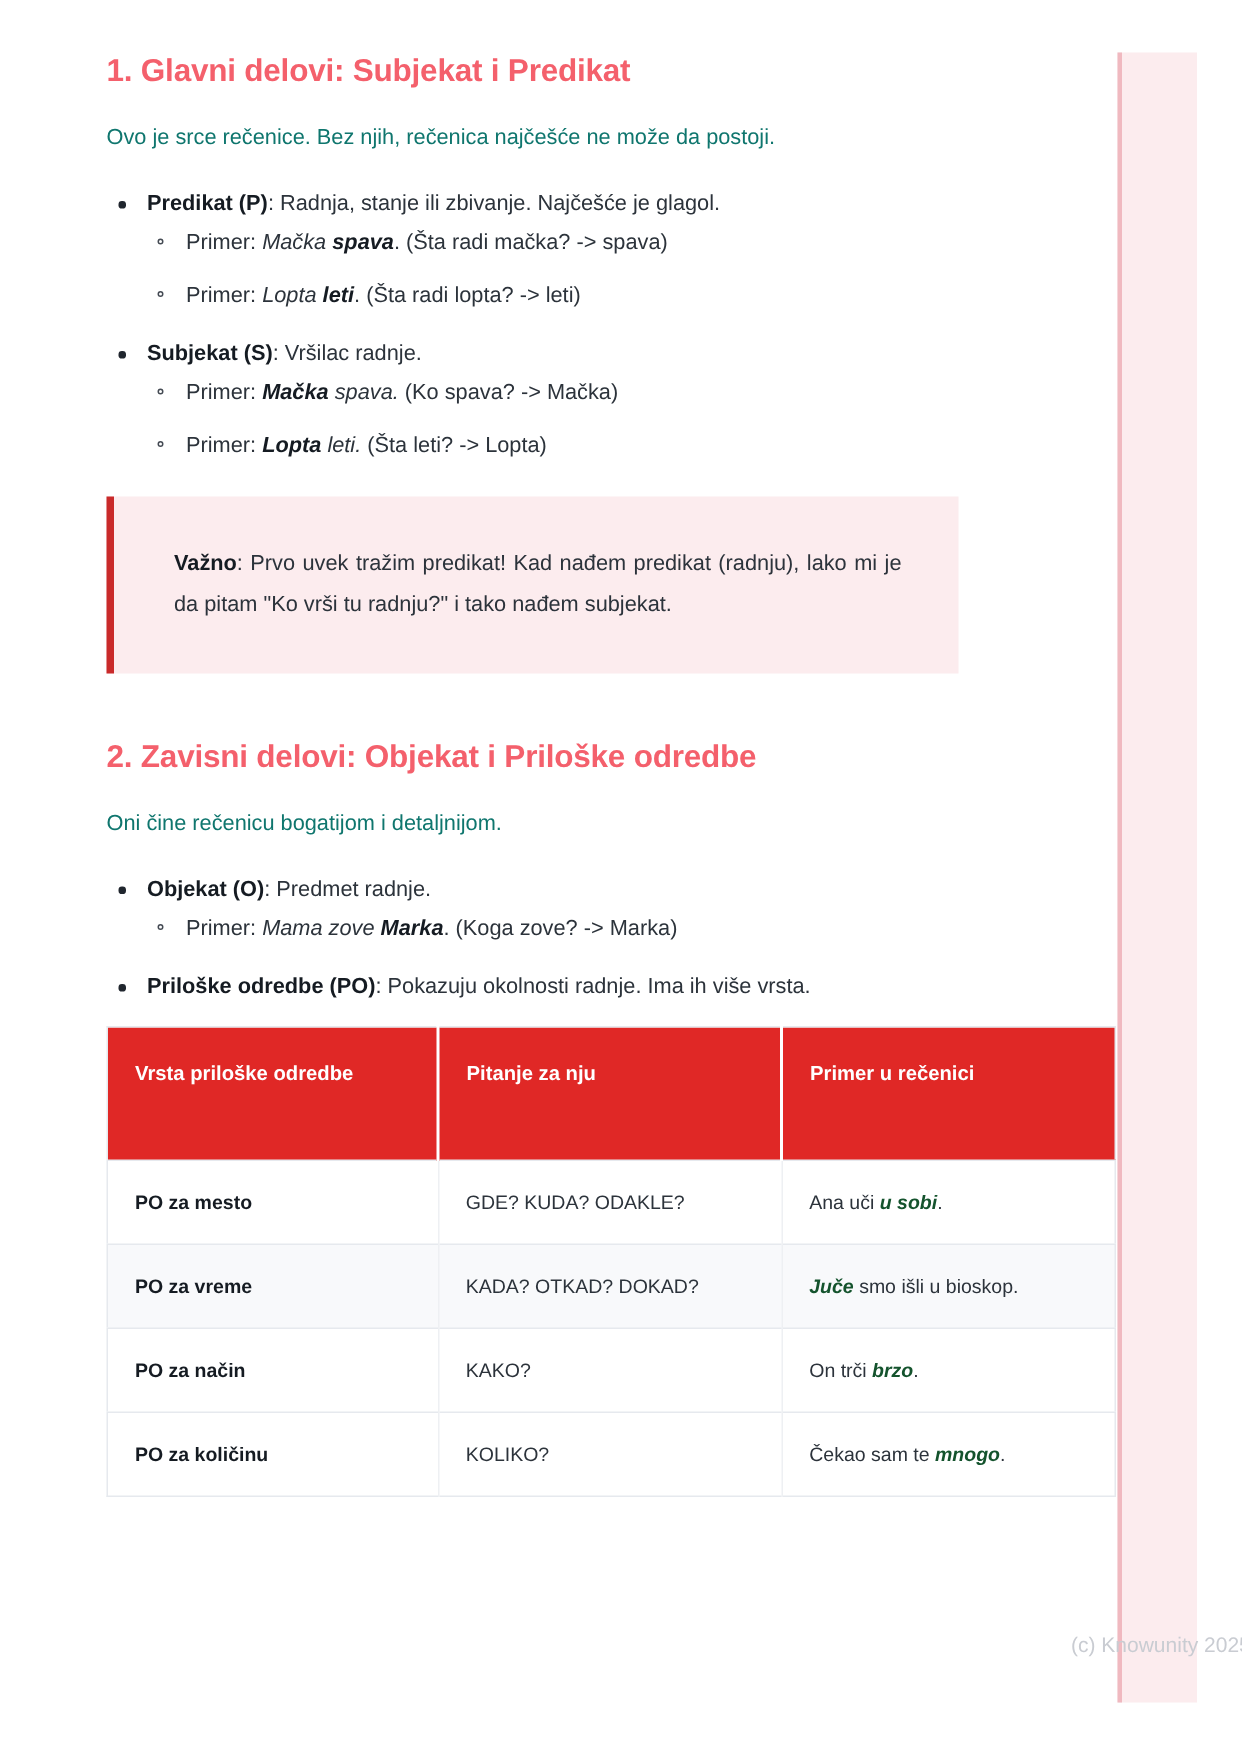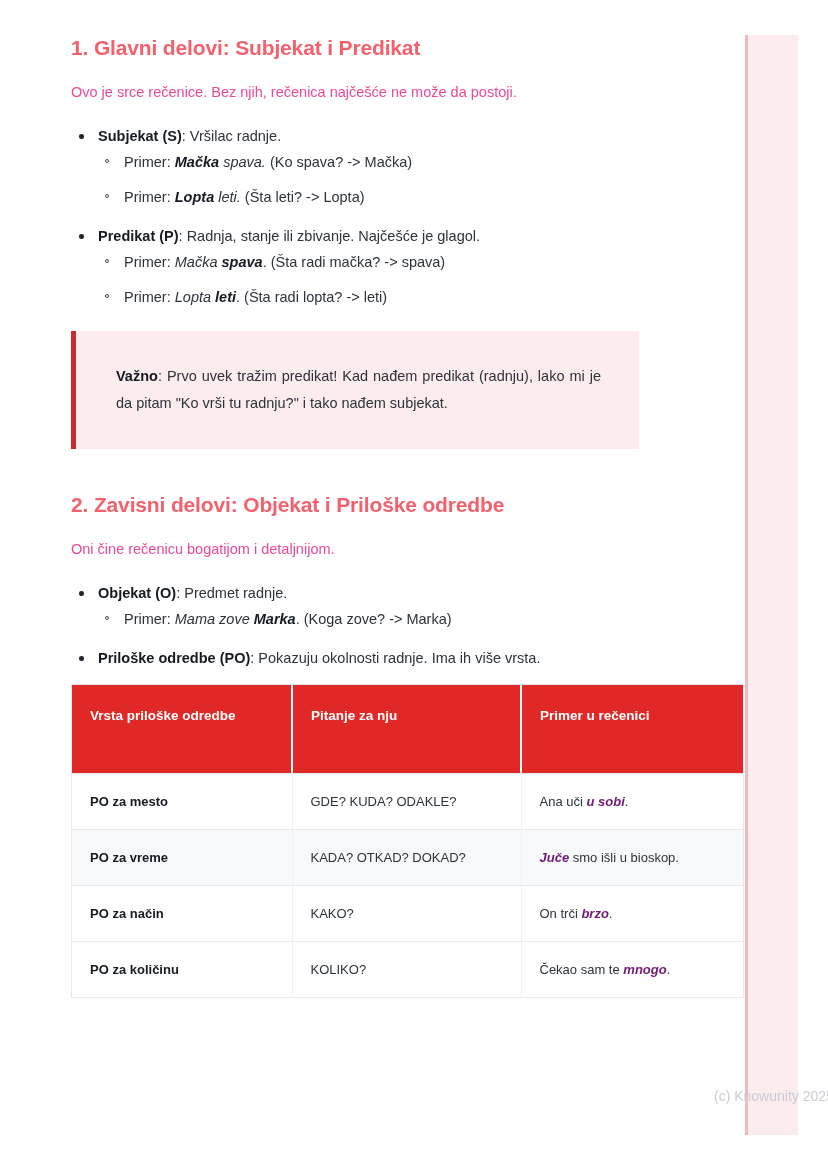--- a/index.html
+++ b/index.html
@@ -47,21 +47,21 @@
     margin: 0 0 20px 0;
     letter-spacing: -0.15px;
   }
   .section-2 h2.section-heading {
   }
 
   p.lead {
     font-size: 14.5px;
     line-height: 21px;
     margin: 0 0 23px 0;
-    color: #ec4899;
+    color: #0f766e;
   }
 
   ul.lvl1 {
     list-style: none;
     margin: 0;
     padding: 0;
   }
   ul.lvl1 > li.main-item {
     position: relative;
     padding-left: 27px;
@@ -163,21 +163,21 @@
     color: #2c333b;
     padding: 16px 17px 16px 18px;
     vertical-align: middle;
     border-top: 1px solid #e6e9ee;
     border-right: 1px solid #eef0f3;
     background: #ffffff;
   }
   table.po-table td:last-child { border-right: none; }
   table.po-table tr.alt td { background: #f8f9fb; }
   table.po-table td.kind { font-weight: bold; color: #151b22; }
-  table.po-table td b { font-weight: bold; font-style: italic; color: #701a75; }
+  table.po-table td b { font-weight: bold; font-style: italic; color: #14532d; }
 
   .footer-mark {
     position: absolute;
     left: 714px;
     top: 1090px;
     font-size: 14px;
     line-height: 13px;
     color: #c9ccd2;
     z-index: 3;
     white-space: nowrap;
@@ -189,34 +189,34 @@
 <div class="edge-stripe"></div>
 
 <div class="page">
 
   <section class="section-1">
     <h2 class="section-heading">1. Glavni delovi: Subjekat i Predikat</h2>
     <p class="lead">Ovo je srce rečenice. Bez njih, rečenica najčešće ne može da postoji.</p>
 
     <ul class="lvl1">
       <li class="main-item">
+        <div class="main-text"><b>Predikat (P)</b><span>: Radnja, stanje ili zbivanje. Najčešće je glagol.</span></div>
+        <ul class="lvl2">
+          <li class="sub-item"><span>Primer: </span><i>Mačka</i><span> </span><b>spava</b><span>. (Šta radi mačka? -&gt; spava)</span></li>
+          <li class="sub-item"><span>Primer: </span><i>Lopta</i><span> </span><b>leti</b><span>. (Šta radi lopta? -&gt; leti)</span></li>
+        </ul>
+      </li>
+
+      <li class="main-item">
         <div class="main-text"><b>Subjekat (S)</b><span>: Vršilac radnje.</span></div>
         <ul class="lvl2">
           <li class="sub-item"><span>Primer: </span><b>Mačka</b><span> </span><i>spava.</i><span> (Ko spava? -&gt; Mačka)</span></li>
           <li class="sub-item"><span>Primer: </span><b>Lopta</b><span> </span><i>leti.</i><span> (Šta leti? -&gt; Lopta)</span></li>
         </ul>
       </li>
-
-      <li class="main-item">
-        <div class="main-text"><b>Predikat (P)</b><span>: Radnja, stanje ili zbivanje. Najčešće je glagol.</span></div>
-        <ul class="lvl2">
-          <li class="sub-item"><span>Primer: </span><i>Mačka</i><span> </span><b>spava</b><span>. (Šta radi mačka? -&gt; spava)</span></li>
-          <li class="sub-item"><span>Primer: </span><i>Lopta</i><span> </span><b>leti</b><span>. (Šta radi lopta? -&gt; leti)</span></li>
-        </ul>
-      </li>
     </ul>
 
     <div class="callout">
       <p><b>Važno</b><span>: Prvo uvek tražim predikat! Kad nađem predikat (radnju), lako mi je da pitam "Ko vrši tu radnju?" i tako nađem subjekat.</span></p>
     </div>
   </section>
 
   <section class="section-2">
     <h2 class="section-heading">2. Zavisni delovi: Objekat i Priloške odredbe</h2>
     <p class="lead">Oni čine rečenicu bogatijom i detaljnijom.</p>

